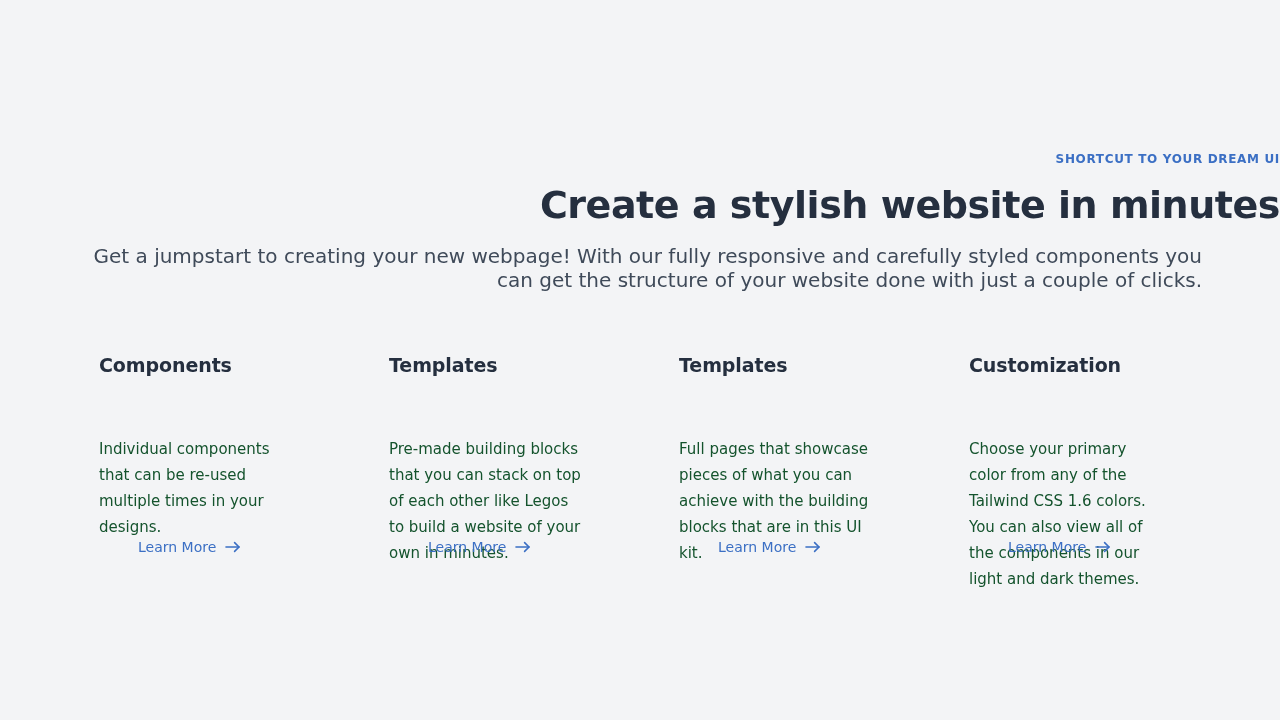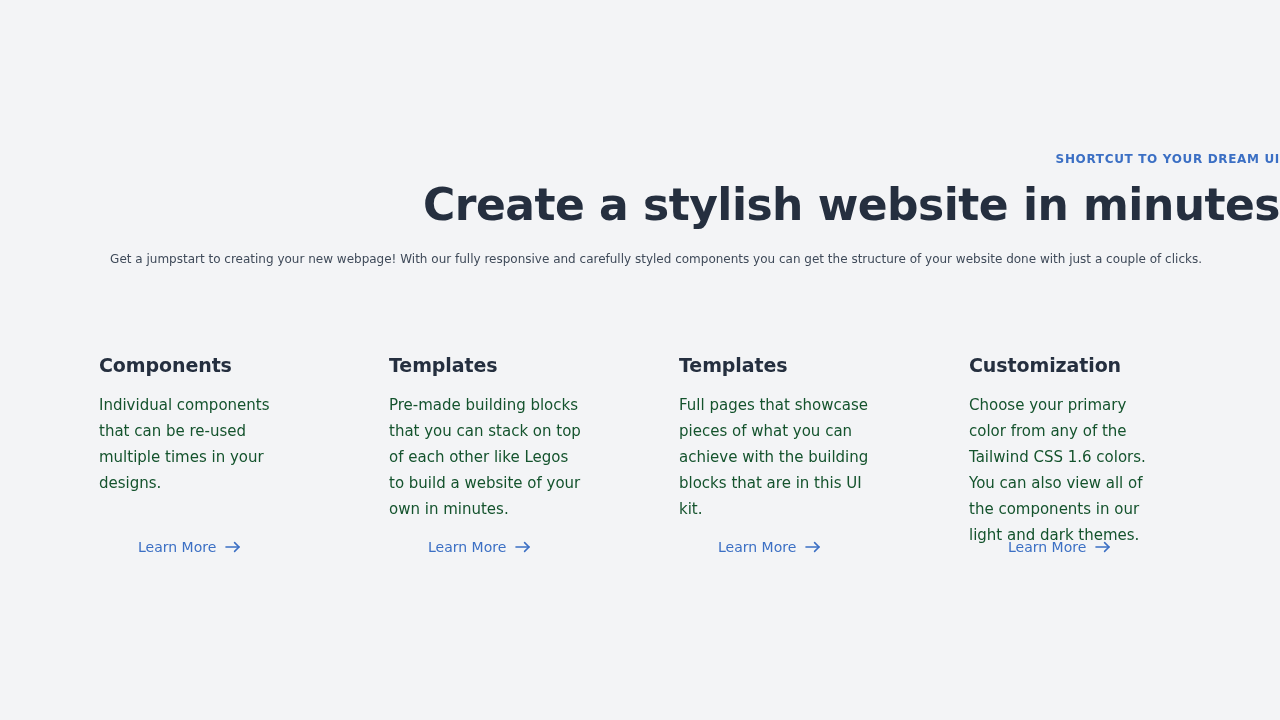--- a/index.html
+++ b/index.html
@@ -37,52 +37,53 @@
     font-size: 12px;
     font-weight: 700;
     letter-spacing: 0.055em;
     color: #3b6fc4;
     line-height: 18px;
     text-transform: uppercase;
   }
 
   .hero-title {
     margin-top: 14px;
-    font-size: 44px;
+    font-size: 38px;
     font-weight: 700;
     letter-spacing: -0.012em;
     color: #252f3f;
     line-height: 46px;
   }
 
   .hero-subtitle {
     margin: 16px auto 0;
     width: 1124px;
-    font-size: 12px;
+    font-size: 20px;
     font-weight: 400;
     color: #3f4a59;
-    line-height: 31px;
+    line-height: 24px;
   }
 
   
   .features {
     position: absolute;
     top: 352px;
     left: 99px;
     width: 1082px;
     display: grid;
     grid-template-columns: repeat(4, 195px);
     column-gap: 95px;
   }
 
   .feature {
     display: flex;
     flex-direction: column;
     height: 205px;
     position: relative;
+    gap: 44px;
   }
 
   .feature-title {
     font-size: 19px;
     font-weight: 700;
     color: #252f3f;
     line-height: 26px;
     letter-spacing: -0.005em;
   }
 

